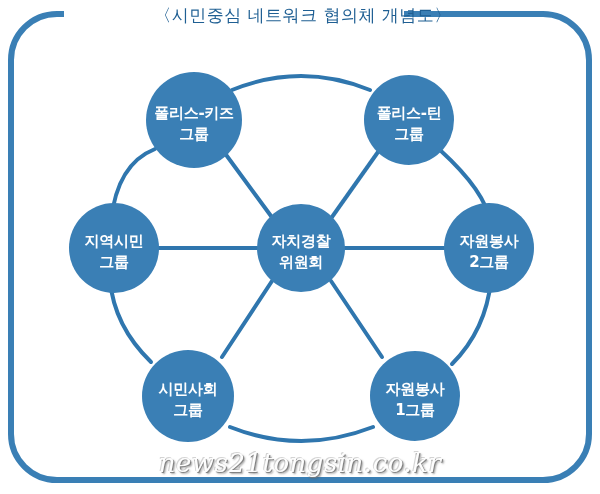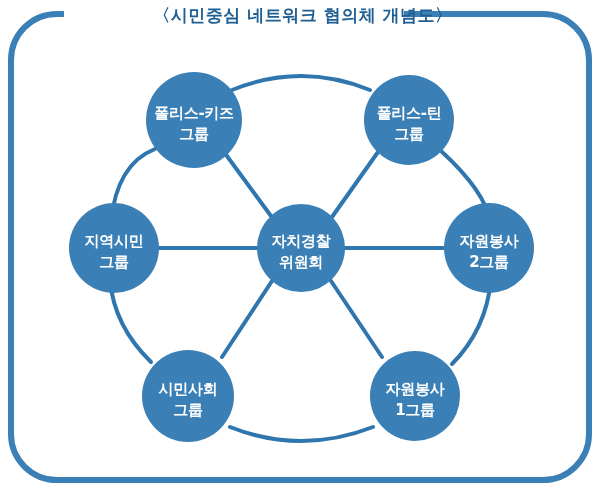--- a/index.html
+++ b/index.html
@@ -50,21 +50,21 @@
     text-anchor: middle;
     letter-spacing: -0.3px;
   }
   .title-text {
     position: absolute;
     left: 0;
     top: 4px;
     width: 600px;
     text-align: center;
     font-family: "DejaVu Sans", "Liberation Sans", sans-serif;
-    font-weight: bold;
+    font-weight: normal;
     font-size: 17px;
     color: #1f5f93;
     letter-spacing: 0.5px;
     white-space: nowrap;
     padding-left: 6px;
     box-sizing: border-box;
   }
   .title-mask {
     position: absolute;
     top: 6px;
@@ -155,14 +155,15 @@
       <text class="node-label" x="301" y="246">자치경찰</text>
       <text class="node-label" x="301" y="267">위원회</text>
     </g>
 
   </svg>
 
   <div class="title-mask"></div>
 
   <div class="title-text">〈시민중심 네트워크 협의체 개념도〉</div>
 
+  <div class="watermark">news21tongsin.co.kr</div>
 
 </div>
 
 </body></html>

